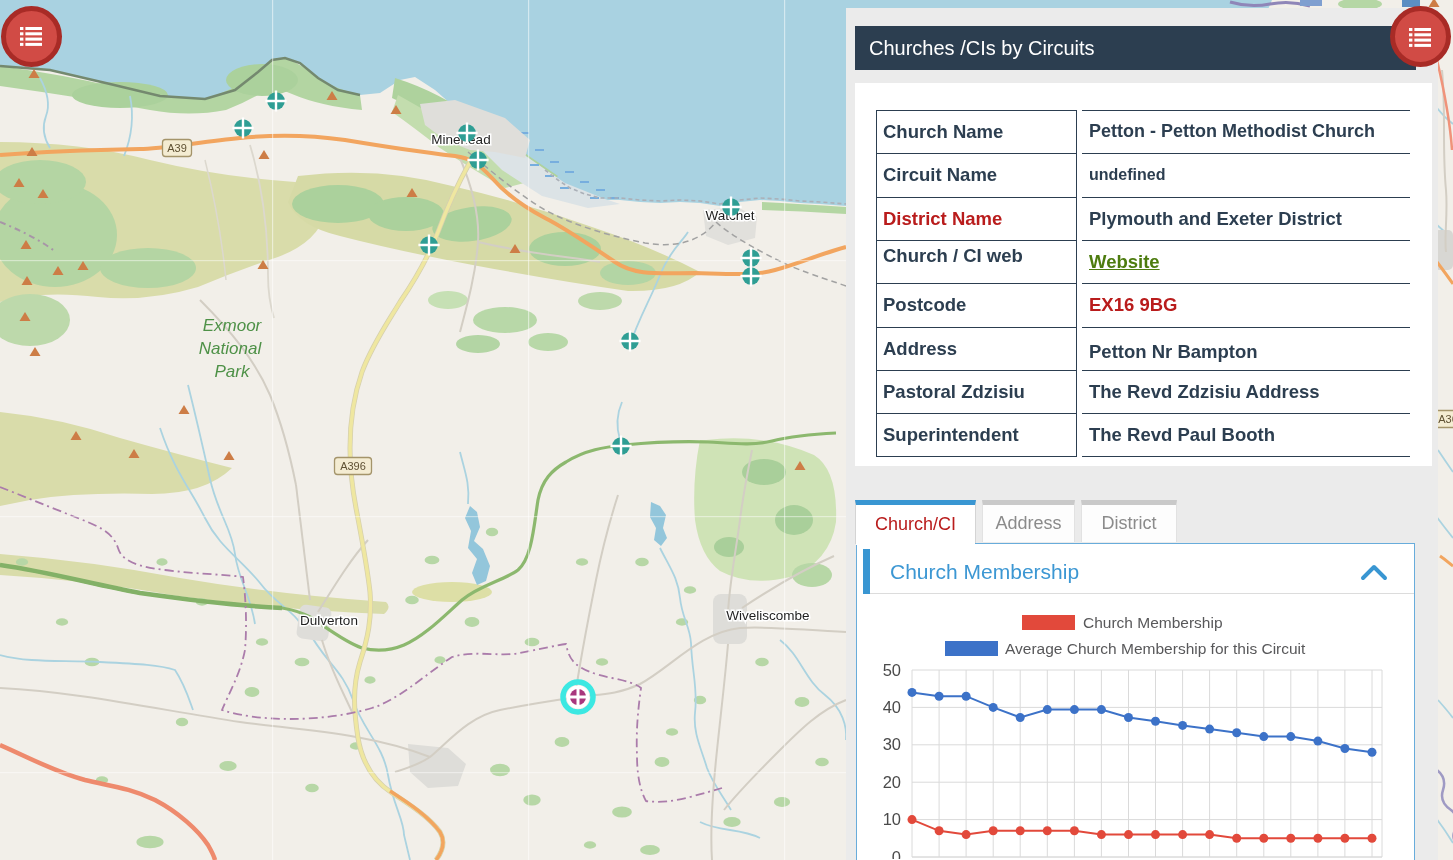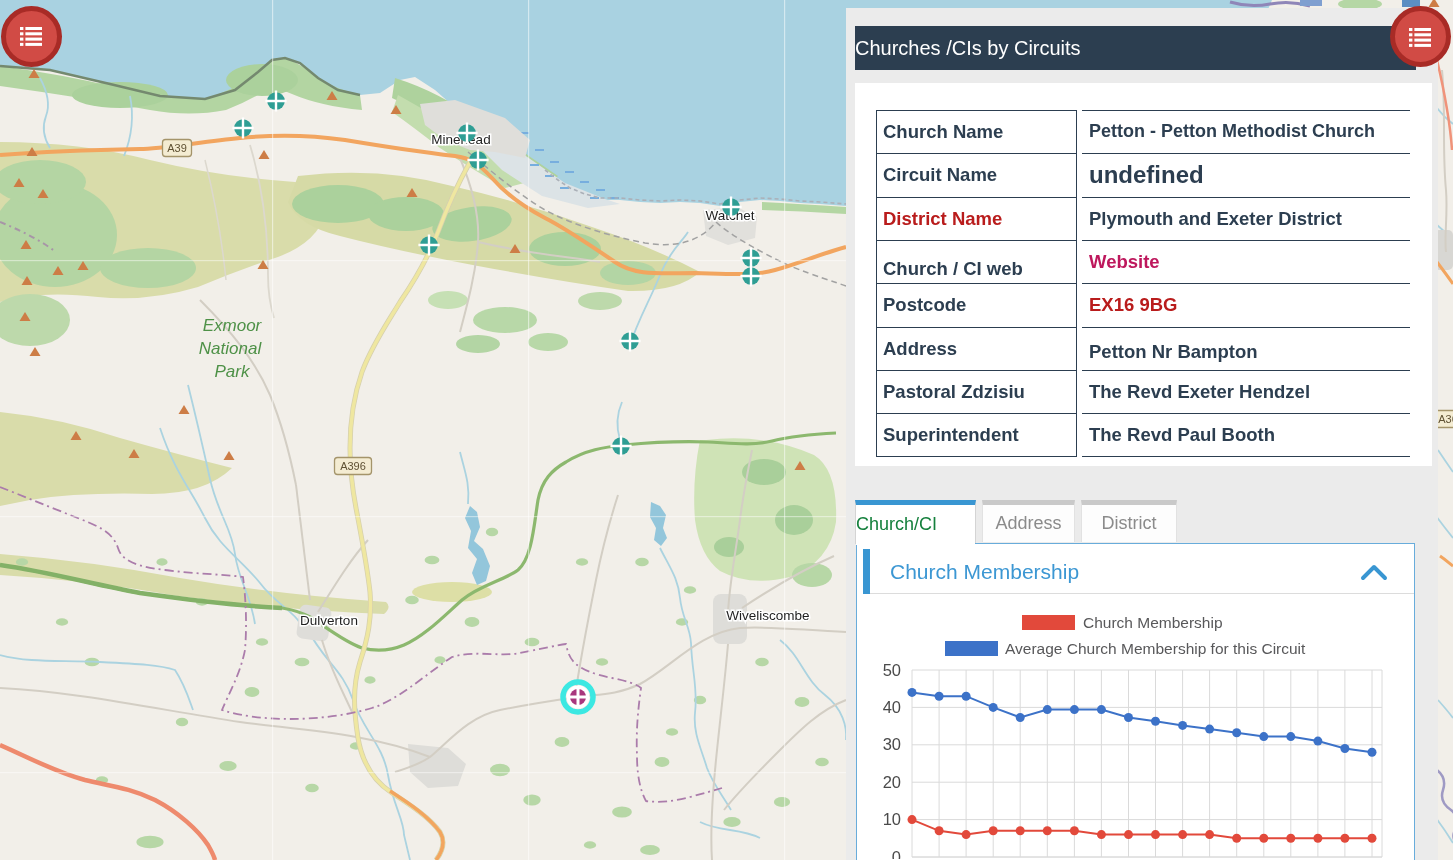--- a/index.html
+++ b/index.html
@@ -244,21 +244,21 @@
     <g>
       <circle cx="621" cy="446" r="8.8" fill="#2f9e94"></circle>
       <path d="M610.4,446 H631.6 M621,435.4 V456.6" stroke="#ffffff" stroke-width="2.4"></path>
     </g>
     <circle cx="578" cy="697" r="11.5" fill="#ffffff"></circle>
     <circle cx="578" cy="697" r="8" fill="#a8377d"></circle>
     <path d="M567.5,697 H588.5 M578,686.5 V707.5" stroke="#ffffff" stroke-width="3"></path>
     <circle cx="578" cy="697" r="15" fill="none" stroke="#3ce8e2" stroke-width="5.5"></circle>
   </svg>
 <div style="position:absolute;left:846px;top:8px;width:592px;height:852px;background:#ebebeb"></div>
-<div style="position:absolute;left:855px;top:26px;width:561px;height:44px;background:#2c3e50;color:#fff;font-size:20px;line-height:44px;box-sizing:border-box">Churches /CIs by Circuits</div>
+<div style="position:absolute;left:855px;top:26px;width:561px;height:44px;background:#2c3e50;color:#fff;font-size:20px;line-height:44px;padding-left:14px;box-sizing:border-box">Churches /CIs by Circuits</div>
 <div style="position:absolute;left:855px;top:83px;width:577px;height:383px;background:#fff"></div>
 <div style="position:absolute;left:876px;top:110.0px;width:201px;height:1px;background:#2c3e50"></div>
 <div style="position:absolute;left:1082px;top:110.0px;width:328px;height:1px;background:#2c3e50"></div>
 <div style="position:absolute;left:876px;top:153.3px;width:201px;height:1px;background:#2c3e50"></div>
 <div style="position:absolute;left:1082px;top:153.3px;width:328px;height:1px;background:#2c3e50"></div>
 <div style="position:absolute;left:876px;top:196.6px;width:201px;height:1px;background:#2c3e50"></div>
 <div style="position:absolute;left:1082px;top:196.6px;width:328px;height:1px;background:#2c3e50"></div>
 <div style="position:absolute;left:876px;top:239.9px;width:201px;height:1px;background:#2c3e50"></div>
 <div style="position:absolute;left:1082px;top:239.9px;width:328px;height:1px;background:#2c3e50"></div>
 <div style="position:absolute;left:876px;top:283.2px;width:201px;height:1px;background:#2c3e50"></div>
@@ -269,34 +269,34 @@
 <div style="position:absolute;left:1082px;top:369.8px;width:328px;height:1px;background:#2c3e50"></div>
 <div style="position:absolute;left:876px;top:413.1px;width:201px;height:1px;background:#2c3e50"></div>
 <div style="position:absolute;left:1082px;top:413.1px;width:328px;height:1px;background:#2c3e50"></div>
 <div style="position:absolute;left:876px;top:456.4px;width:201px;height:1px;background:#2c3e50"></div>
 <div style="position:absolute;left:1082px;top:456.4px;width:328px;height:1px;background:#2c3e50"></div>
 <div style="position:absolute;left:876px;top:110.0px;width:1px;height:346.4px;background:#2c3e50"></div>
 <div style="position:absolute;left:1076px;top:110.0px;width:1px;height:346.4px;background:#2c3e50"></div>
 <div style="position:absolute;left:883px;top:110.0px;width:260px;height:43.3px;line-height:43.3px;font-size:18.5px;font-weight:bold;color:#2c3e50">Church Name</div>
 <div style="position:absolute;left:1089px;top:110.0px;width:340px;height:43.3px;line-height:43.3px;font-size:18px;font-weight:bold;color:#2c3e50">Petton - Petton Methodist Church</div>
 <div style="position:absolute;left:883px;top:153.3px;width:260px;height:43.3px;line-height:43.3px;font-size:18.5px;font-weight:bold;color:#2c3e50">Circuit Name</div>
-<div style="position:absolute;left:1089px;top:153.3px;width:340px;height:43.3px;line-height:43.3px;font-size:24px;font-weight:bold;color:#2c3e50">undefined</div>
+<div style="position:absolute;left:1089px;top:153.3px;width:340px;height:43.3px;line-height:43.3px;font-size:16px;font-weight:bold;color:#2c3e50">undefined</div>
 <div style="position:absolute;left:883px;top:196.6px;width:260px;height:43.3px;line-height:43.3px;font-size:18.5px;font-weight:bold;color:#b91c1c">District Name</div>
 <div style="position:absolute;left:1089px;top:196.6px;width:340px;height:43.3px;line-height:43.3px;font-size:18.5px;font-weight:bold;color:#2c3e50">Plymouth and Exeter District</div>
-<div style="position:absolute;left:883px;top:247px;width:260px;height:43.3px;line-height:43.3px;font-size:18.5px;font-weight:bold;color:#2c3e50">Church / CI web</div>
-<div style="position:absolute;left:1089px;top:239.9px;width:340px;height:43.3px;line-height:43.3px;font-size:18.5px;font-weight:bold"><span style="color:#be185d;">Website</span></div>
+<div style="position:absolute;left:883px;top:234px;width:260px;height:43.3px;line-height:43.3px;font-size:18.5px;font-weight:bold;color:#2c3e50">Church / CI web</div>
+<div style="position:absolute;left:1089px;top:239.9px;width:340px;height:43.3px;line-height:43.3px;font-size:18.5px;font-weight:bold"><span style="color:#4d7c0f;text-decoration:underline">Website</span></div>
 <div style="position:absolute;left:883px;top:283.2px;width:260px;height:43.3px;line-height:43.3px;font-size:18.5px;font-weight:bold;color:#2c3e50">Postcode</div>
 <div style="position:absolute;left:1089px;top:283.2px;width:340px;height:43.3px;line-height:43.3px;font-size:18.5px;font-weight:bold;color:#b91c1c">EX16 9BG</div>
 <div style="position:absolute;left:883px;top:326.5px;width:260px;height:43.3px;line-height:43.3px;font-size:18.5px;font-weight:bold;color:#2c3e50">Address</div>
 <div style="position:absolute;left:1089px;top:330px;width:340px;height:43.3px;line-height:43.3px;font-size:18.5px;font-weight:bold;color:#2c3e50">Petton Nr Bampton</div>
 <div style="position:absolute;left:883px;top:369.8px;width:260px;height:43.3px;line-height:43.3px;font-size:18.5px;font-weight:bold;color:#2c3e50">Pastoral Zdzisiu</div>
-<div style="position:absolute;left:1089px;top:369.8px;width:340px;height:43.3px;line-height:43.3px;font-size:18.5px;font-weight:bold;color:#2c3e50">The Revd Exeter Hendzel</div>
+<div style="position:absolute;left:1089px;top:369.8px;width:340px;height:43.3px;line-height:43.3px;font-size:18.5px;font-weight:bold;color:#2c3e50">The Revd Zdzisiu Address</div>
 <div style="position:absolute;left:883px;top:413.1px;width:260px;height:43.3px;line-height:43.3px;font-size:18.5px;font-weight:bold;color:#2c3e50">Superintendent</div>
 <div style="position:absolute;left:1089px;top:413.1px;width:340px;height:43.3px;line-height:43.3px;font-size:18.5px;font-weight:bold;color:#2c3e50">The Revd Paul Booth</div>
-<div style="position:absolute;left:855px;top:500px;width:121px;height:44px;background:#fff;border-top:5px solid #3996d2;border-left:1px solid #d4d4d4;border-right:1px solid #d4d4d4;box-sizing:border-box;line-height:38px;font-size:18px;color:#15803d">Church/CI</div>
+<div style="position:absolute;left:855px;top:500px;width:121px;height:44px;background:#fff;border-top:5px solid #3996d2;border-left:1px solid #d4d4d4;border-right:1px solid #d4d4d4;box-sizing:border-box;text-align:center;line-height:38px;font-size:18px;color:#b91c1c">Church/CI</div>
 <div style="position:absolute;left:982px;top:500px;width:93px;height:42px;background:#fdfdfd;border-top:5px solid #c9c9c9;border-left:1px solid #e2e2e2;border-right:1px solid #e2e2e2;box-sizing:border-box;text-align:center;line-height:37px;font-size:18px;color:#8b8b8b">Address</div>
 <div style="position:absolute;left:1081px;top:500px;width:96px;height:42px;background:#fdfdfd;border-top:5px solid #c9c9c9;border-left:1px solid #e2e2e2;border-right:1px solid #e2e2e2;box-sizing:border-box;text-align:center;line-height:37px;font-size:18px;color:#8b8b8b">District</div>
 <div style="position:absolute;left:856px;top:543px;width:559px;height:320px;background:#fff;border:1px solid #68acdb;box-sizing:border-box"></div>
 <div style="position:absolute;left:856px;top:541px;width:119px;height:4px;background:#fff"></div>
 <div style="position:absolute;left:863px;top:549px;width:551px;height:45px;background:#fff;border-bottom:1px solid #dcdcdc;box-sizing:border-box"></div>
 <div style="position:absolute;left:863px;top:549px;width:7px;height:45px;background:#3996d2"></div>
 <div style="position:absolute;left:890px;top:549px;height:45px;line-height:45px;font-size:21px;color:#3c97d3">Church Membership</div>
 <svg style="position:absolute;left:1360px;top:562px" width="28" height="20" viewBox="0 0 28 20">
     <path d="M3,16 L14,5 L25,16" fill="none" stroke="#3996d2" stroke-width="4" stroke-linecap="round" stroke-linejoin="round"></path>
   </svg>

